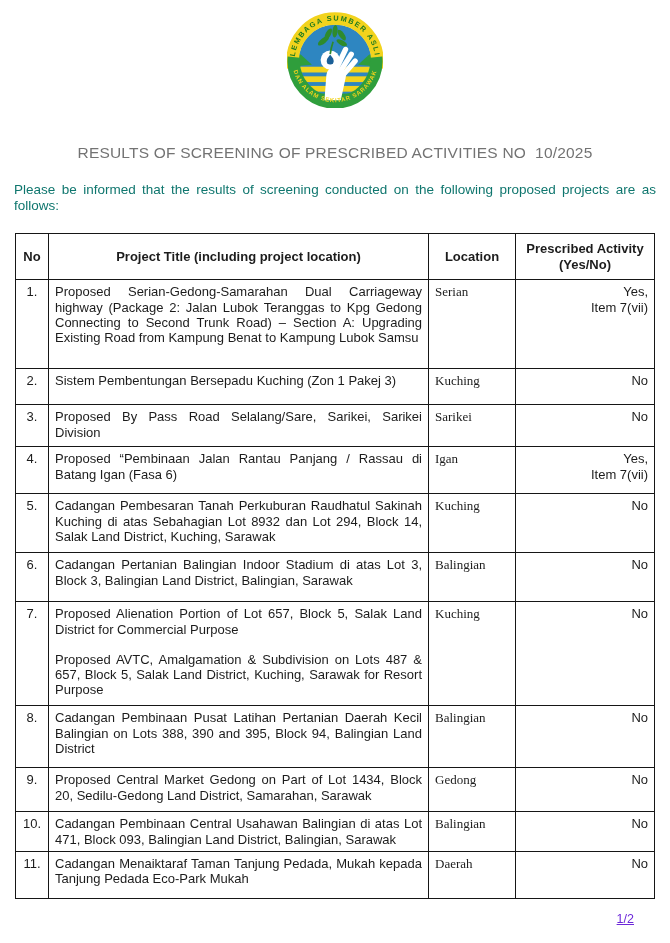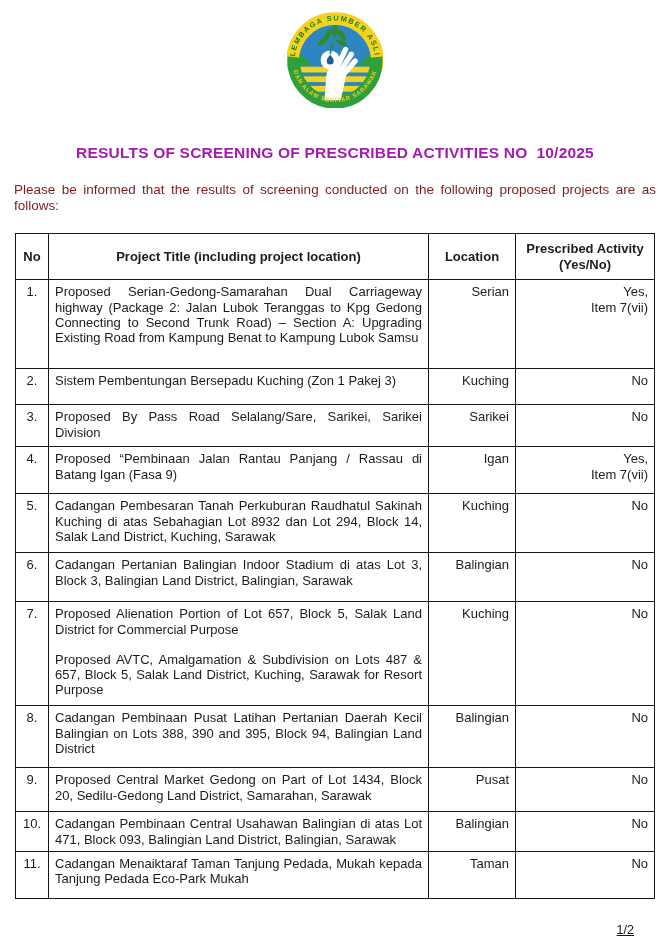--- a/index.html
+++ b/index.html
@@ -13,32 +13,32 @@
   }
   .page { width:670px; height:943px; padding:10px 14px 0 14px; position:relative; }
 
   .logo-wrap { width:96px; height:96px; margin:2px auto 0 auto; }
   .logo-wrap svg { width:96px; height:96px; display:block; }
 
   .doc-title {
     margin-top:36px;
     text-align:center;
     font-size:15.5px;
-    font-weight:bold;
+    font-weight:normal;
     letter-spacing:0.2px;
     white-space:pre-wrap;
-    color:#a21caf;
+    color:#737373;
   }
 
   .intro {
     margin-top:20px;
     font-size:13.5px;
     line-height:1.2;
     text-align:justify;
-    color:#7f1d1d;
+    color:#0f766e;
   }
 
   table.results {
     border-collapse:collapse;
     table-layout:fixed;
     width:639px;
     margin:19px auto 0 auto;
     border-radius:15px;
   }
   table.results col.c1 { width:33px; }
@@ -59,41 +59,41 @@
     white-space:pre-line;
     line-height:1.2;
   }
   table.results td {
     vertical-align:top;
     padding:4px 6px 4px 6px;
     line-height:1.17;
   }
   td.c-no  { text-align:center; padding-left:1px; padding-right:1px; }
   td.c-title { text-align:justify; white-space:pre-line; }
-  td.c-loc { text-align:right; }
+  td.c-loc { text-align:left;font-family:Liberation Serif, serif; }
   td.c-pa  { text-align:right; white-space:pre-line; }
 
   tbody tr:nth-child(1)  td { height:89px; }
   tbody tr:nth-child(2)  td { height:36px; }
   tbody tr:nth-child(3)  td { height:42px; }
   tbody tr:nth-child(4)  td { height:47px; }
   tbody tr:nth-child(5)  td { height:59px; }
   tbody tr:nth-child(6)  td { height:49px; }
   tbody tr:nth-child(7)  td { height:104px; }
   tbody tr:nth-child(8)  td { height:62px; }
   tbody tr:nth-child(9)  td { height:44px; }
   tbody tr:nth-child(10) td { height:31px; }
   tbody tr:nth-child(11) td { height:47px; }
 
   .page-number {
     position:absolute;
     right:36px;
-    bottom:6px;
+    bottom:17px;
     font-size:12.5px;
-    color:#0f172a;
+    color:#6d28d9;
     text-decoration:underline;
   }
 </style>
 </head>
 <body>
 
 <div class="page">
 
   <div class="logo-wrap">
     <svg viewBox="0 0 100 100">
@@ -187,21 +187,21 @@
         <td class="c-pa">No</td>
       </tr>
       <tr>
         <td class="c-no">3.</td>
         <td class="c-title">Proposed By Pass Road Selalang/Sare, Sarikei, Sarikei Division</td>
         <td class="c-loc">Sarikei</td>
         <td class="c-pa">No</td>
       </tr>
       <tr>
         <td class="c-no">4.</td>
-        <td class="c-title">Proposed “Pembinaan Jalan Rantau Panjang / Rassau di Batang Igan (Fasa 9)</td>
+        <td class="c-title">Proposed “Pembinaan Jalan Rantau Panjang / Rassau di Batang Igan (Fasa 6)</td>
         <td class="c-loc">Igan</td>
         <td class="c-pa">Yes,
 Item 7(vii)</td>
       </tr>
       <tr>
         <td class="c-no">5.</td>
         <td class="c-title">Cadangan Pembesaran Tanah Perkuburan Raudhatul Sakinah Kuching di atas Sebahagian Lot 8932 dan Lot 294, Block 14, Salak Land District, Kuching, Sarawak</td>
         <td class="c-loc">Kuching</td>
         <td class="c-pa">No</td>
       </tr>
@@ -221,33 +221,33 @@
       </tr>
       <tr>
         <td class="c-no">8.</td>
         <td class="c-title">Cadangan Pembinaan Pusat Latihan Pertanian Daerah Kecil Balingian on Lots 388, 390 and 395, Block 94, Balingian Land District</td>
         <td class="c-loc">Balingian</td>
         <td class="c-pa">No</td>
       </tr>
       <tr>
         <td class="c-no">9.</td>
         <td class="c-title">Proposed Central Market Gedong on Part of Lot 1434, Block 20, Sedilu-Gedong Land District, Samarahan, Sarawak</td>
-        <td class="c-loc">Pusat</td>
+        <td class="c-loc">Gedong</td>
         <td class="c-pa">No</td>
       </tr>
       <tr>
         <td class="c-no">10.</td>
         <td class="c-title">Cadangan Pembinaan Central Usahawan Balingian di atas Lot 471, Block 093, Balingian Land District, Balingian, Sarawak</td>
         <td class="c-loc">Balingian</td>
         <td class="c-pa">No</td>
       </tr>
       <tr>
         <td class="c-no">11.</td>
         <td class="c-title">Cadangan Menaiktaraf Taman Tanjung Pedada, Mukah kepada Tanjung Pedada Eco-Park Mukah</td>
-        <td class="c-loc">Taman</td>
+        <td class="c-loc">Daerah</td>
         <td class="c-pa">No</td>
       </tr>
     </tbody>
   </table>
 
   <div class="page-number">1/2</div>
 
 </div>
 
 </body></html>

